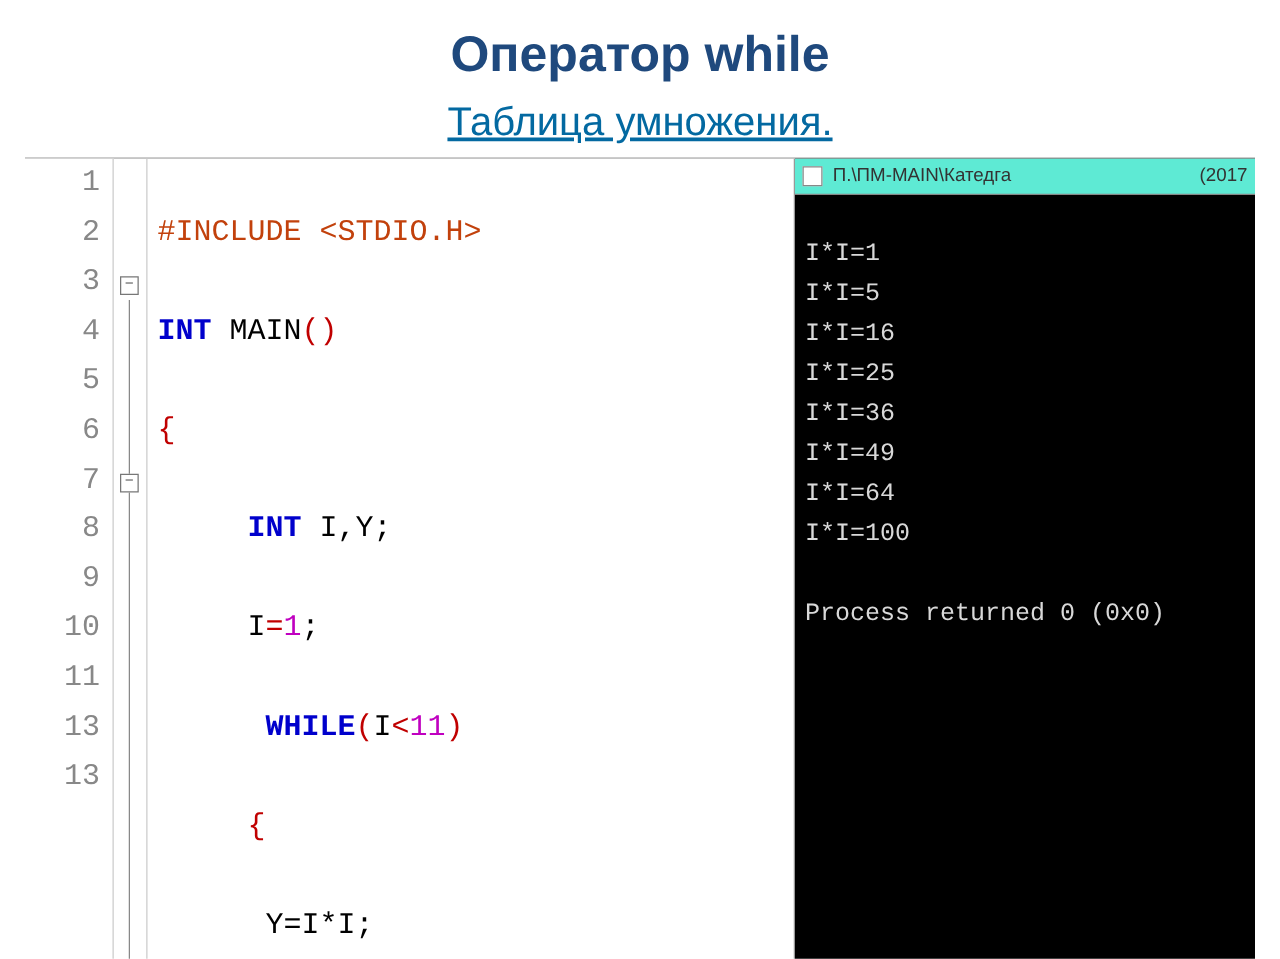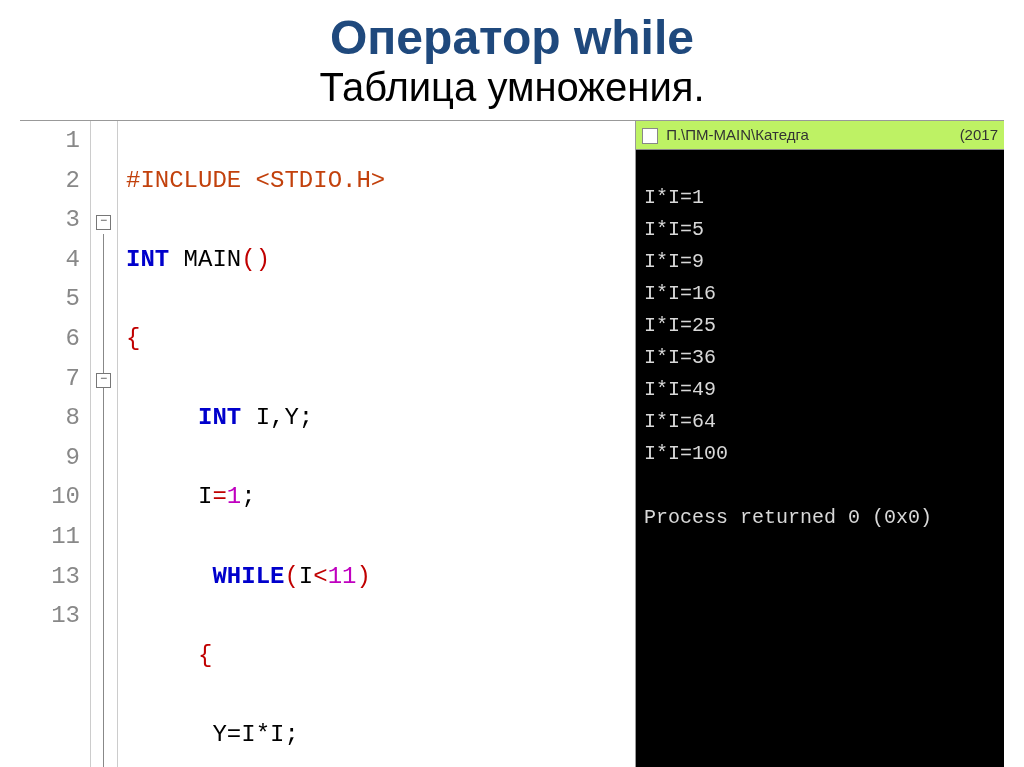--- a/index.html
+++ b/index.html
@@ -13,28 +13,29 @@
     box-sizing: border-box;
   }
   .slide {
     padding: 10px 20px 20px 20px;
   }
   .title-block {
     text-align: center;
   }
   .title {
     color: #1f497d;
-    font-size: 48px;
+    font-size: 40px;
     font-weight: bold;
-    margin: 0;
+    margin: 12px;
   }
   .subtitle {
-    color: #000000;
-    font-size: 40px;
+    color: #0369a1;
+    font-size: 32px;
     margin: 0 0 10px 0;
+    text-decoration: underline;
   }
   .panels {
     display: flex;
     border-top: 1px solid #999;
   }
   .editor {
     width: 615px;
     background: #ffffff;
     font-family: "Courier New", monospace;
     font-size: 24px;
@@ -91,21 +92,21 @@
     background: #000000;
     color: #d8d8d8;
     font-family: "Courier New", monospace;
     font-size: 20px;
     line-height: 1.6;
     padding-left: 8px;
     position: relative;
     min-height: 540px;
   }
   .console-title {
-    background: #bef264;
+    background: #5eead4;
     color: #333;
     font-size: 15px;
     padding: 2px 6px;
     margin-left: -8px;
     font-family: Arial, sans-serif;
     border-bottom: 1px solid #888;
     white-space: nowrap;
     overflow: hidden;
   }
   .cline { white-space: pre; }
@@ -171,21 +172,20 @@
 
     <div class="console">
       <div class="console-title">
         <span class="console-icon"></span>
         <span>П.\ПМ-МАIN\Катедга</span>
         <span style="float:right">(2017</span>
       </div>
       <div class="blank"></div>
       <div class="cline">I*I=1</div>
       <div class="cline">I*I=5</div>
-      <div class="cline">I*I=9</div>
       <div class="cline">I*I=16</div>
       <div class="cline">I*I=25</div>
       <div class="cline">I*I=36</div>
       <div class="cline">I*I=49</div>
       <div class="cline">I*I=64</div>
       <div class="cline">I*I=100</div>
       <div class="blank"></div>
       <div class="cline">Process returned 0 (0x0)</div>
     </div>
 

